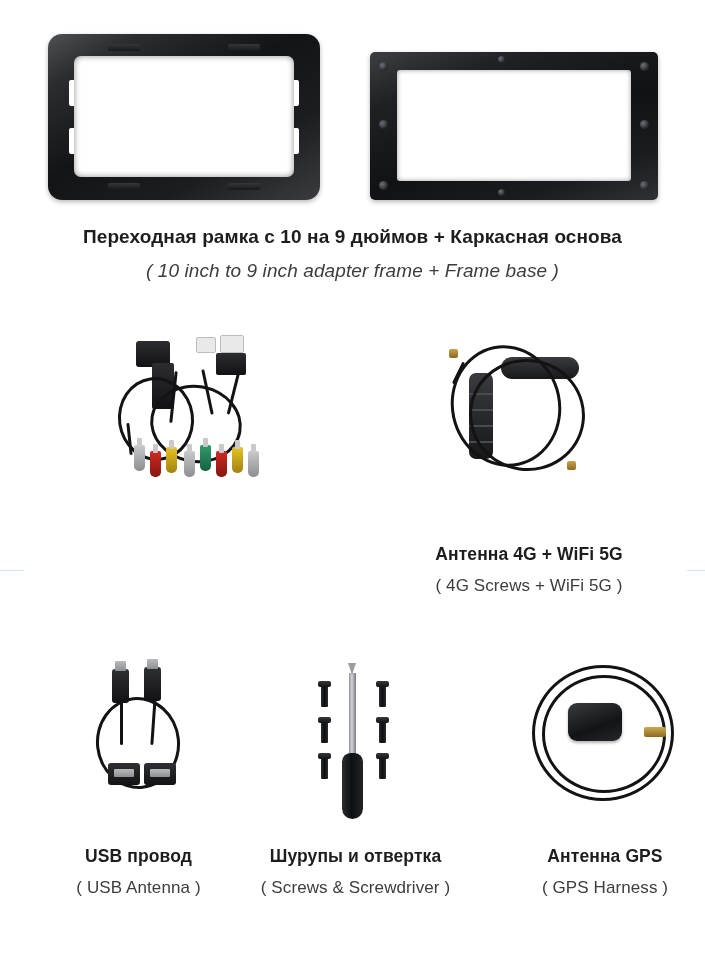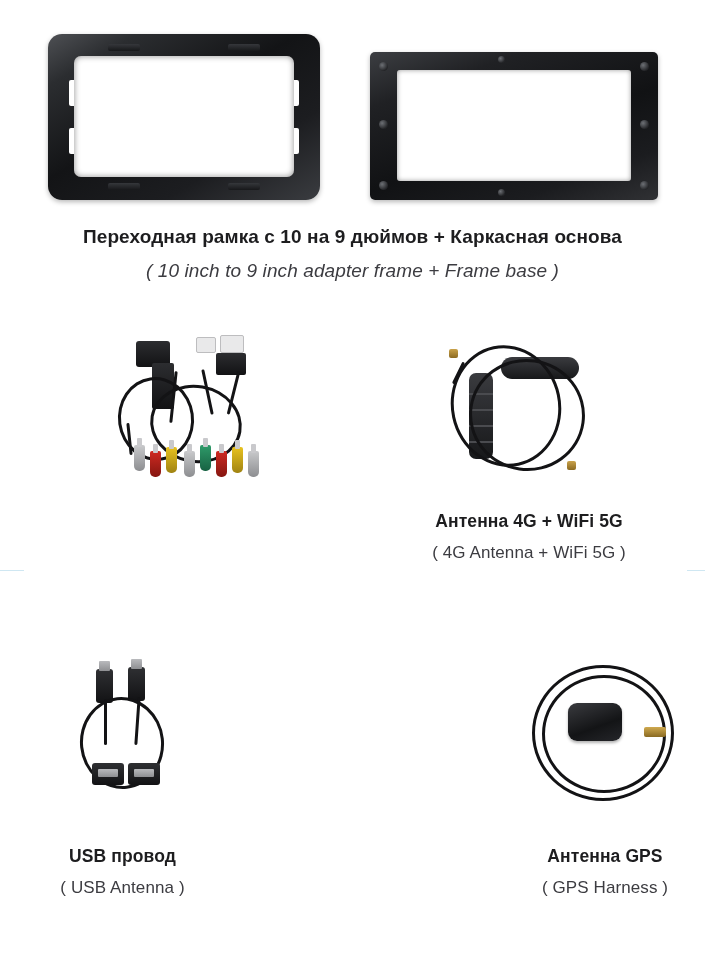--- a/index.html
+++ b/index.html
@@ -201,21 +201,21 @@
     border-radius: 2px;
     background: linear-gradient(180deg,#c9a24a,#8c6a22);
   }
 
   
   .row3 { top: 645px; height: 300px; }
   .cell3 {
     position: absolute;
     top: 0;
   }
-  .cell3.c1 { left: 0;   width: 245px; }
+  .cell3.c1 { left: 16px;   width: 245px; }
   .cell3.c2 { left: 233px; width: 245px; }
   .cell3.c3 { left: 484px; width: 242px; }
   .art3 {
     position: relative;
     height: 195px;
     width: 100%;
   }
 
   
   .usb-plug {
@@ -391,23 +391,23 @@
         <div class="ant-body" style="left:148px;top:32px;width:78px;height:22px;border-radius:11px;"></div>
 
         <div class="wire" style="left:98px;top:20px;width:104px;height:116px;border-width:3px;transform:rotate(-12deg);"></div>
         <div class="wire" style="left:116px;top:34px;width:110px;height:106px;border-width:3px;transform:rotate(8deg);"></div>
         <div class="wire-line" style="left:104px;top:36px;width:3px;height:24px;transform:rotate(26deg);"></div>
 
         <div class="sma" style="left:96px;top:24px;"></div>
         <div class="sma" style="left:214px;top:136px;"></div>
       </div>
 
-      <div class="caption-block" style="margin-top:6px;">
+      <div class="caption-block" style="margin-top:39px;">
         <div class="cap-ru small">Антенна 4G + WiFi 5G</div>
-        <div class="cap-en small" style="margin-top:11px;">( 4G Antenna + WiFi 5G )</div>
+        <div class="cap-en small" style="margin-top:11px;">( 4G Screws + WiFi 5G )</div>
       </div>
     </div>
 
   </div>
 
   <div class="row row3">
 
     <div class="cell3 c1">
       <div class="art3">
         <div class="usb-plug" style="left:96px;top:24px;width:17px;height:34px;"></div>
@@ -424,20 +424,39 @@
         <div class="usb-metal" style="left:98px;top:124px;width:20px;height:8px;"></div>
         <div class="usb-metal" style="left:134px;top:124px;width:20px;height:8px;"></div>
       </div>
 
       <div class="caption-block">
         <div class="cap-ru small">USB провод</div>
         <div class="cap-en small" style="margin-top:11px;">( USB Antenna )</div>
       </div>
     </div>
 
+    <div class="cell3 c2">
+      <div class="art3">
+        <div class="sd-shaft" style="left:116px;top:28px;"></div>
+        <div class="sd-handle" style="left:109px;top:108px;"></div>
+        <div class="sd-tip" style="left:115px;top:18px;transform:rotate(180deg);"></div>
+
+        <div class="screwpart" style="left:88px;top:40px;"></div>
+        <div class="screwpart" style="left:146px;top:40px;"></div>
+        <div class="screwpart" style="left:88px;top:76px;"></div>
+        <div class="screwpart" style="left:146px;top:76px;"></div>
+        <div class="screwpart" style="left:88px;top:112px;"></div>
+        <div class="screwpart" style="left:146px;top:112px;"></div>
+      </div>
+
+      <div class="caption-block">
+        <div class="cap-ru small">Шурупы и отвертка</div>
+        <div class="cap-en small" style="margin-top:11px;">( Screws &amp; Screwdriver )</div>
+      </div>
+    </div>
 
     <div class="cell3 c3">
       <div class="art3">
         <div class="gps-coil" style="left:48px;top:20px;width:136px;height:130px;"></div>
         <div class="gps-coil" style="left:58px;top:30px;width:118px;height:112px;"></div>
         <div class="gps-puck" style="left:84px;top:58px;"></div>
         <div class="gps-conn" style="left:160px;top:82px;"></div>
       </div>
 
       <div class="caption-block">

